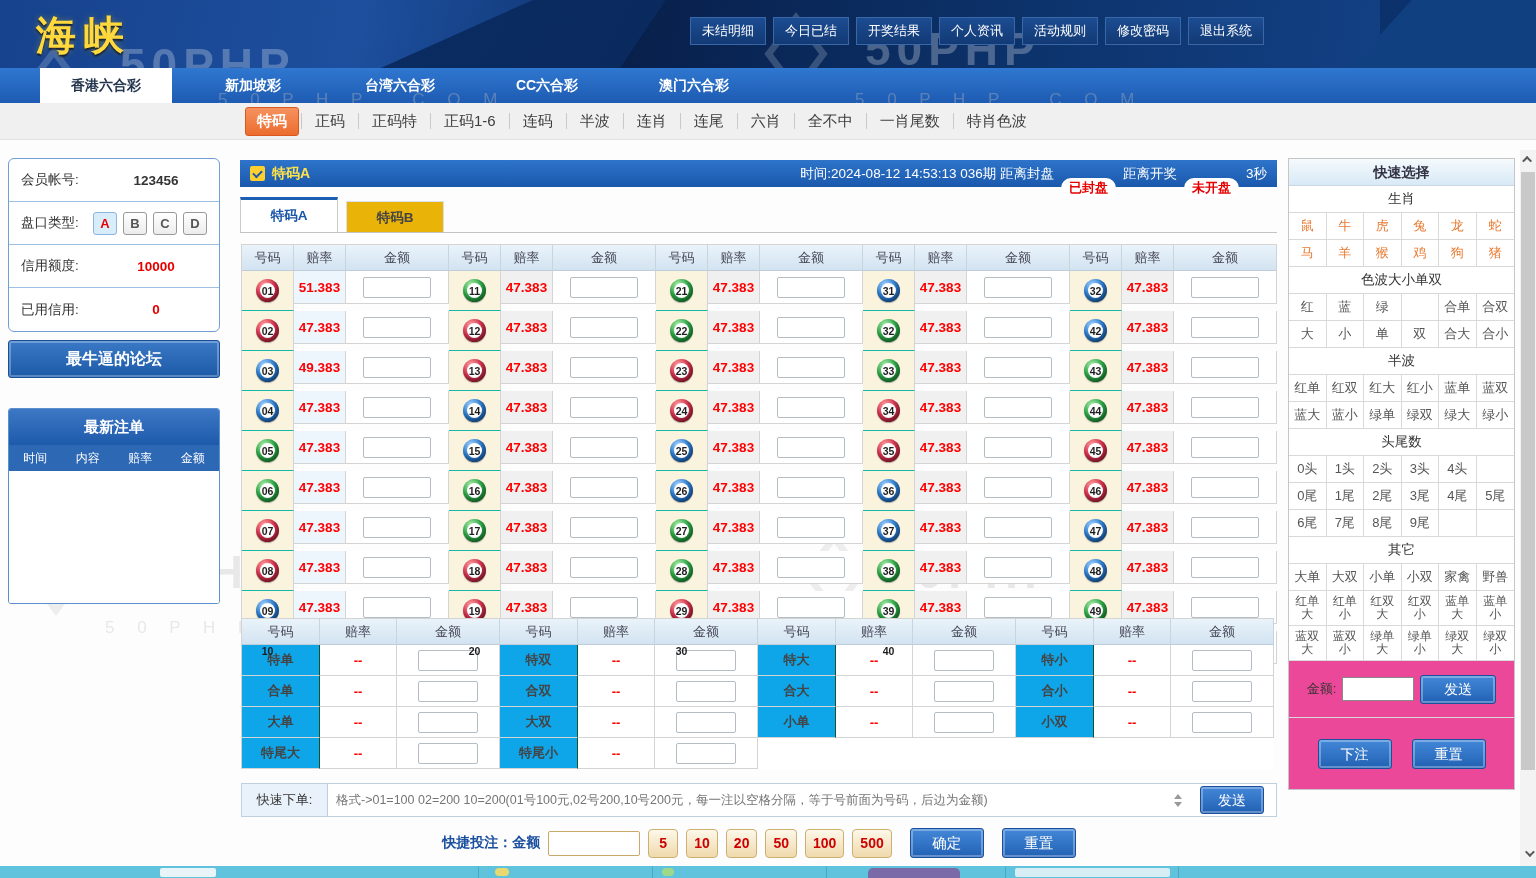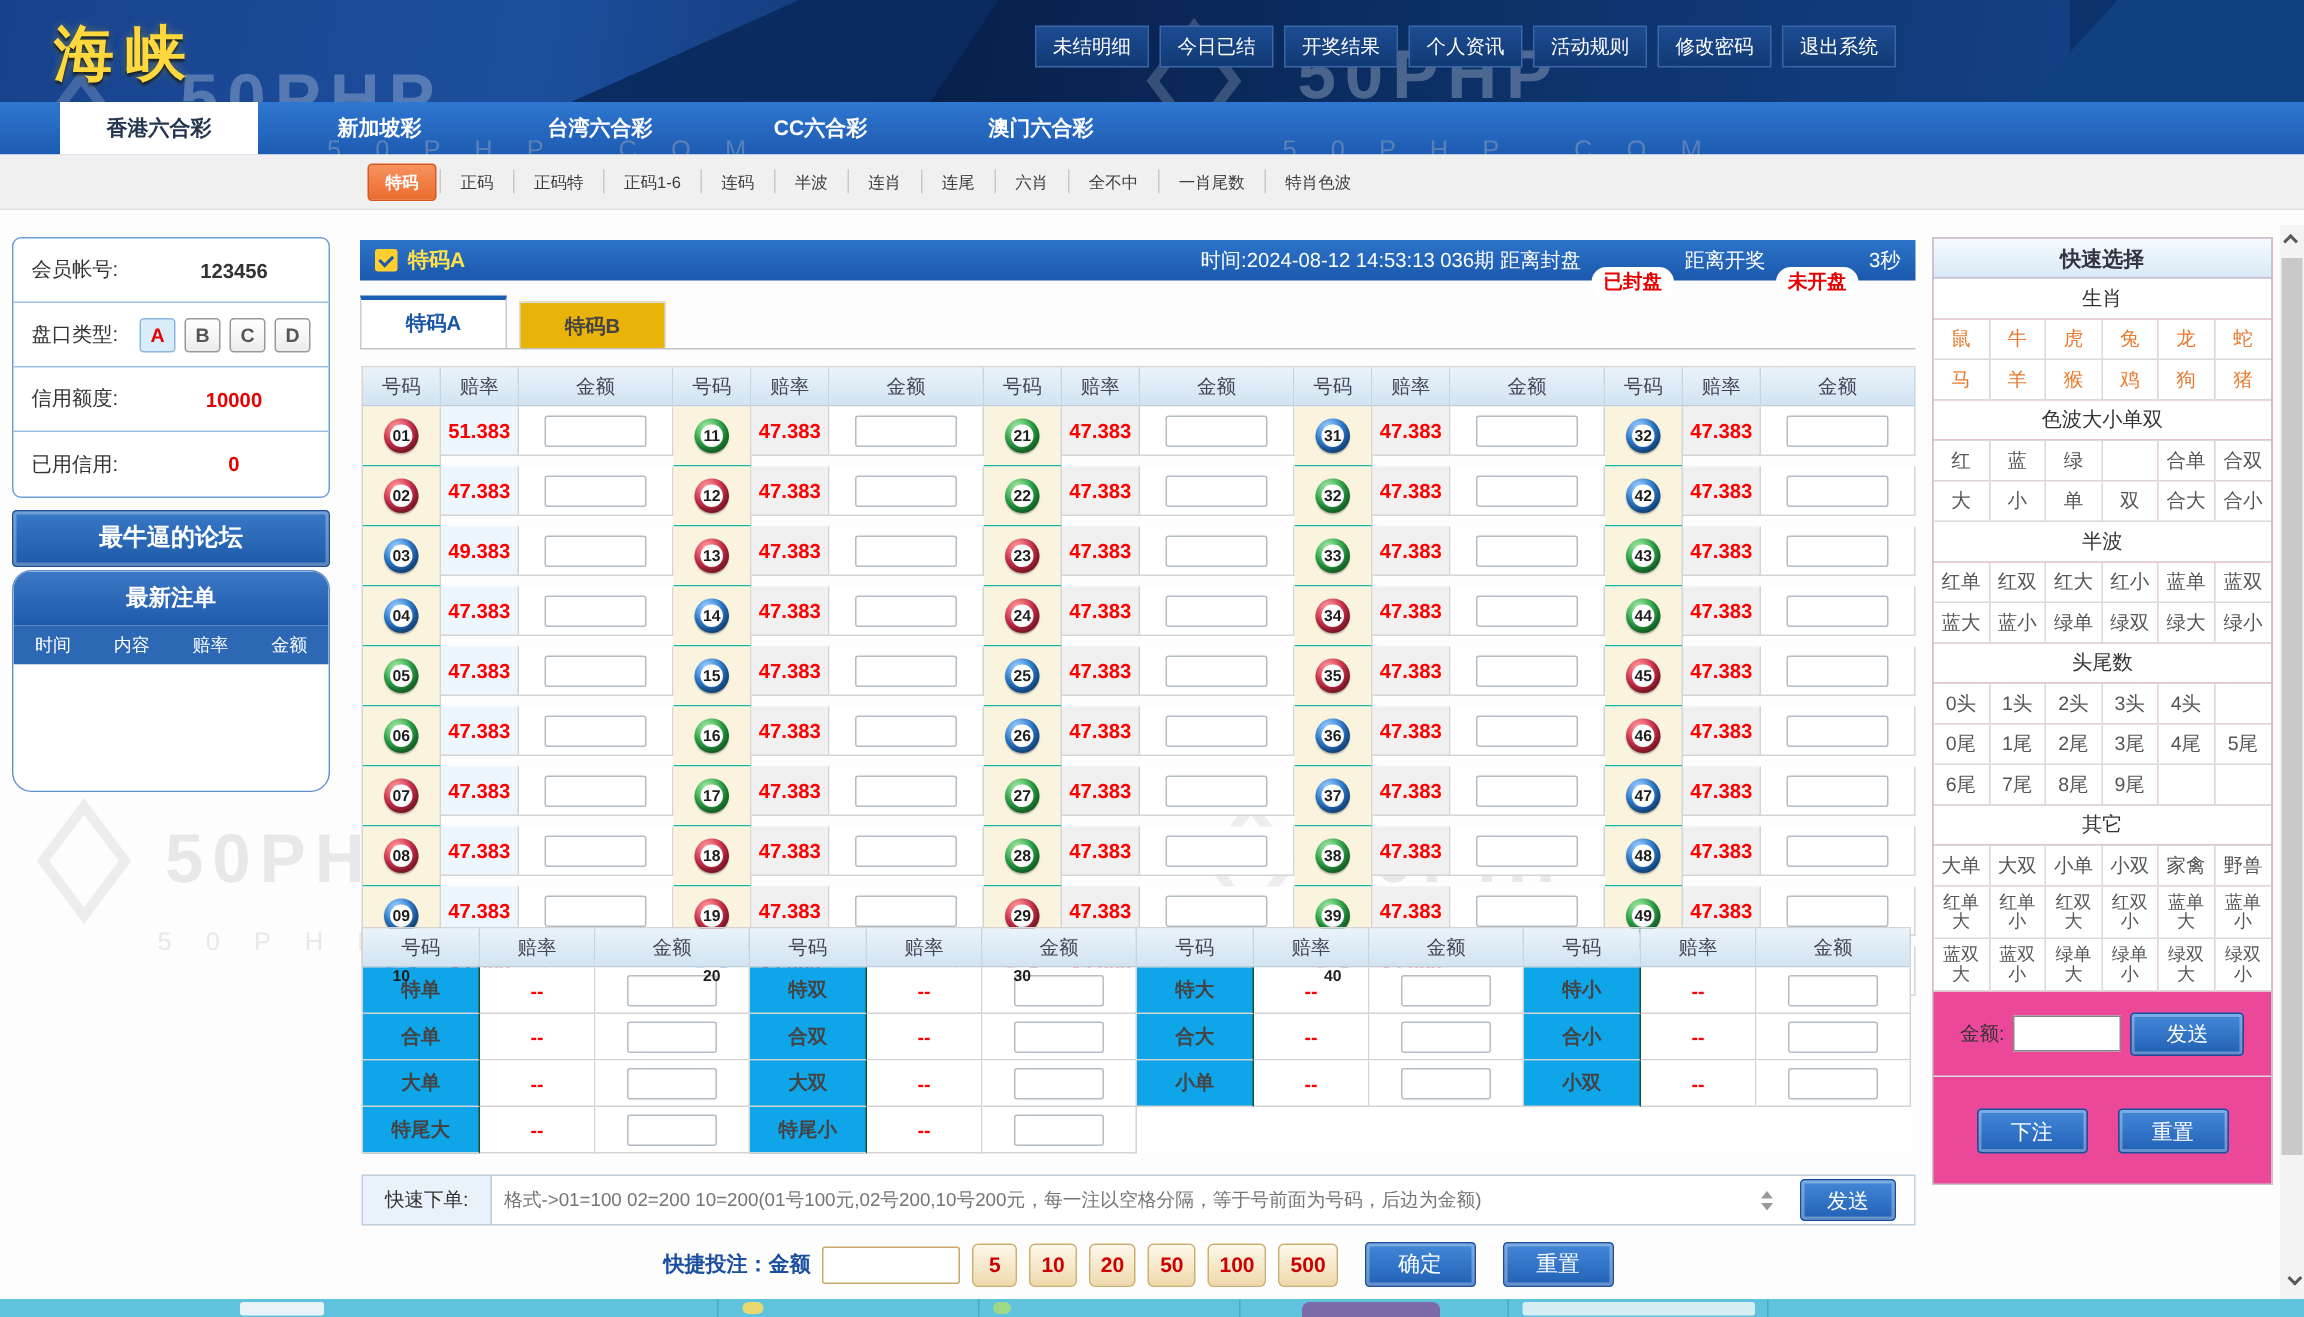--- a/index.html
+++ b/index.html
@@ -15,39 +15,39 @@
   .top-menu{position:absolute;left:690px;top:17px;display:flex;gap:7px;}
   .menu-btn{height:28px;line-height:26px;padding:0 11px;background:linear-gradient(#1c4c92,#123a75);border:1px solid #3a67a8;color:#fff;font-size:13px;cursor:pointer;white-space:nowrap;}
 
   
   .gametabs{position:absolute;left:0;top:68px;width:1536px;height:35px;background:linear-gradient(#2f77d0,#1e5bb2);display:flex;padding-left:40px;gap:15px;}
   .gtab{width:132px;text-align:center;line-height:35px;color:#fff;font-size:14px;font-weight:bold;cursor:pointer;white-space:nowrap;}
   .gtab.active{background:#fff;color:#24364e;}
 
   
   .subnav{position:absolute;left:0;top:103px;width:1536px;height:37px;background:#f0f0f0;border-bottom:1px solid #e2e2e2;display:flex;align-items:center;padding-left:245px;}
-  .bn-item{font-size:11px;color:#3c3c3c;padding:4px 11px;cursor:pointer;white-space:nowrap;}
+  .bn-item{font-size:15px;color:#3c3c3c;padding:4px 11px;cursor:pointer;white-space:nowrap;}
   .bn-item.active{background:linear-gradient(#f6925f,#ec6c2e);color:#fff;border:1px solid #d8581f;border-radius:3px;font-weight:bold;}
   .bn-sep{width:1px;height:16px;background:#c9c9c9;margin:0 2px;}
 
   
   .content{position:absolute;left:0;top:140px;width:1536px;height:726px;background:#fdfdfd;}
 
   
   .acct{position:absolute;left:8px;top:18px;width:212px;background:#fff;border:1px solid #6f9fd6;border-radius:6px;overflow:hidden;}
   .acct-row{height:43px;display:flex;align-items:center;padding:0 12px;border-bottom:1px solid #9dbfe4;}
   .acct-row:last-child{border-bottom:none;}
   .acct-label{font-size:13.5px;color:#333;width:84px;}
   .acct-val{flex:1;text-align:center;font-size:13.5px;color:#333;font-weight:bold;}
   .acct-val.red{color:#e60000;}
   .hc-wrap{flex:1;display:flex;gap:6px;justify-content:center;}
   .hc-btn{width:24px;height:23px;line-height:21px;text-align:center;border:1px solid #999;border-radius:3px;background:linear-gradient(#fff,#ececec);color:#555;font-weight:bold;font-size:13px;cursor:pointer;}
   .hc-btn.active{background:#d9ecfa;border-color:#8cb6dd;color:#e60000;}
   .forum-btn{position:absolute;left:8px;top:200px;width:212px;height:38px;background:linear-gradient(#3a79c6,#1d5aa8);border:1px solid #1a4f98;border-radius:3px;box-shadow:inset 0 0 0 2px rgba(255,255,255,.28);color:#fff;font-size:16px;font-weight:bold;text-align:center;line-height:36px;cursor:pointer;}
-  .orders{position:absolute;left:8px;top:240px;width:212px;height:148px;border:1px solid #5c8fce;border-radius:13px;background:#fff;overflow:hidden;}
+  .orders{position:absolute;left:8px;top:268px;width:212px;height:196px;border:1px solid #5c8fce;border-radius:3px;background:#fff;overflow:hidden;}
   .orders-title{height:36px;background:linear-gradient(#3c78c4,#1e5aab);color:#fff;font-size:15px;font-weight:bold;text-align:center;line-height:36px;}
   .orders-cols{height:26px;background:#2d68b5;display:flex;align-items:center;}
   .orders-col{flex:1;text-align:center;color:#fff;font-size:12px;}
   .orders-body{background:#fff;height:132px;}
 
   
   .titlebar{position:absolute;left:240px;top:20px;width:1037px;height:27px;background:linear-gradient(#2d74ca,#1a58ac);display:flex;align-items:center;padding:0 10px;}
   .cal-icon{width:15px;height:15px;background:#ffcf2e;border-radius:2px;margin-right:7px;position:relative;}
   .cal-icon::before{content:"";position:absolute;left:3px;top:4px;width:7px;height:4px;border-left:2px solid #1a58ac;border-bottom:2px solid #1a58ac;transform:rotate(-45deg);}
   .main-title{color:#ffe14a;font-size:14px;font-weight:bold;}

